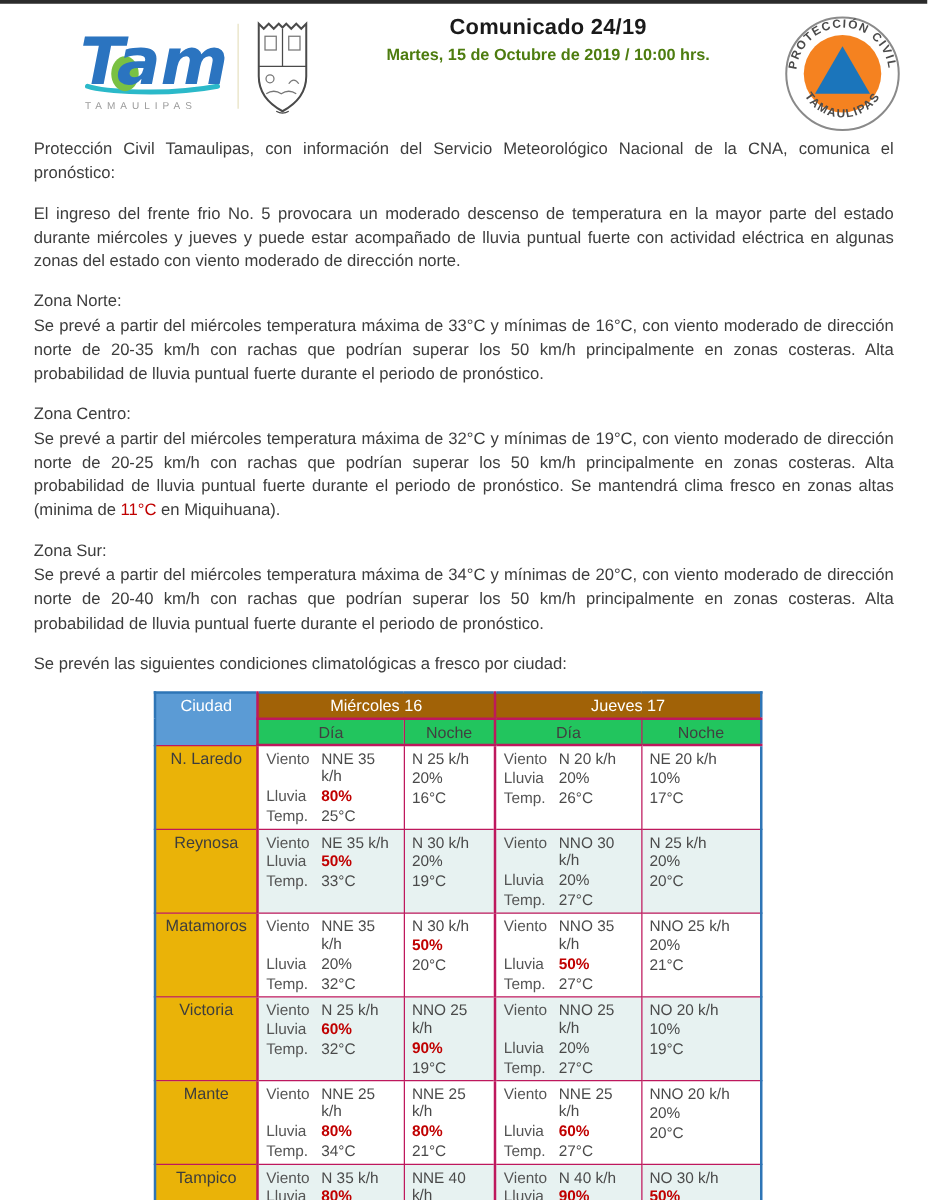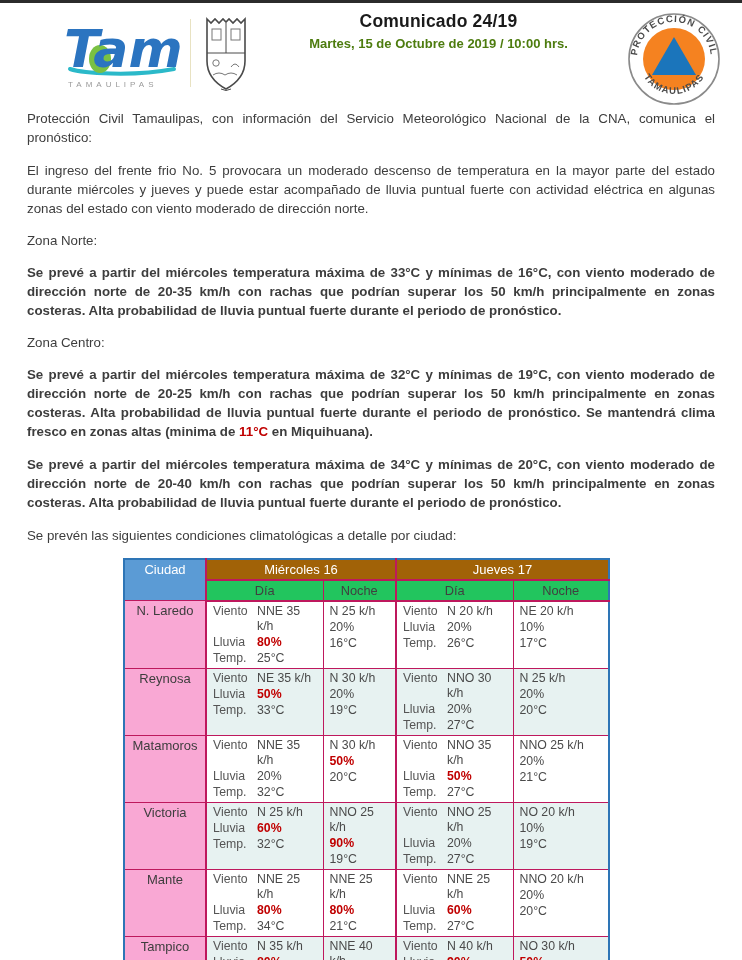--- a/index.html
+++ b/index.html
@@ -29,21 +29,21 @@
   
   .content { padding: 6px 27px 0 27px; }
   .para {
     font-size: 13.3px;
     line-height: 1.45;
     text-align: justify;
     margin: 0 0 13px 0;
     color: #3d3d3d;
   }
   .zone-head { margin-bottom: 0; }
-  .zone-para { margin-top: 12px; font-weight: bold; }
+  .zone-para { margin-top: 0; }
   .red-inline { color: #c00000; }
   
   .tbl-wrap { margin: 3px 0 12px 96px; }
   table.weather {
     border-collapse: collapse;
     border: 2px solid #2e75b6;
     font-size: 12.3px;
     color: #4a4a4a;
   }
   table.weather td, table.weather th {
@@ -67,21 +67,21 @@
     vertical-align: middle;
   }
   th.sub {
     background: #22c55e;
     color: #404040;
     text-align: center;
     font-size: 12.8px;
     padding: 3px 6px;
   }
   td.city {
-    background: #f9a8d4;
+    background: #eab308;
     text-align: center;
     vertical-align: middle;
     font-size: 13px;
     color: #3d3d3d;
   }
   tr.tint td.data { background: #e7f2f1; }
   td.data { background: #ffffff; }
   .vline { display: flex; line-height: 1.2; padding: 0.5px 0; }
   .lbl { width: 44px; flex: none; color: #555555; }
   .val { color: #4a4a4a; }
@@ -153,23 +153,24 @@
     <p class="para">Protección Civil Tamaulipas, con información del Servicio Meteorológico Nacional de la CNA, comunica el pronóstico:</p>
 
     <p class="para">El ingreso del frente frio No. 5 provocara un moderado descenso de temperatura en la mayor parte del estado durante miércoles y jueves y puede estar acompañado de lluvia puntual fuerte con actividad eléctrica en algunas zonas del estado con viento moderado de dirección norte.</p>
 
     <p class="para zone-head">Zona Norte:</p>
     <p class="para zone-para">Se prevé a partir del miércoles temperatura máxima de 33°C y mínimas de 16°C, con viento moderado de dirección norte de 20-35 km/h con rachas que podrían superar los 50 km/h principalmente en zonas costeras. Alta probabilidad de lluvia puntual fuerte durante el periodo de pronóstico.</p>
 
     <p class="para zone-head">Zona Centro:</p>
     <p class="para zone-para"><span>Se prevé a partir del miércoles temperatura máxima de 32°C y mínimas de 19°C, con viento moderado de dirección norte de 20-25 km/h con rachas que podrían superar los 50 km/h principalmente en zonas costeras. Alta probabilidad de lluvia puntual fuerte durante el periodo de pronóstico.    Se mantendrá clima fresco en zonas altas (minima de </span><span class="red-inline">11°C</span><span> en Miquihuana).</span></p>
 
+    <p class="para zone-head">Zona Sur:</p>
     <p class="para zone-para">Se prevé a partir del miércoles temperatura máxima de 34°C y mínimas de 20°C, con viento moderado de dirección norte de 20-40 km/h con rachas que podrían superar los 50 km/h principalmente en zonas costeras.  Alta probabilidad de lluvia puntual fuerte durante el periodo de pronóstico.</p>
 
-    <p class="para">Se prevén las siguientes condiciones climatológicas a detalle por ciudad:</p>
+    <p class="para">Se prevén las siguientes condiciones climatológicas a fresco por ciudad:</p>
 
     <div class="tbl-wrap">
       <table class="weather">
         <colgroup>
           <col class="c-city">
             <col class="c-day">
             <col class="c-night1">
             <col class="c-day">
             <col class="c-night2">
         </colgroup>

